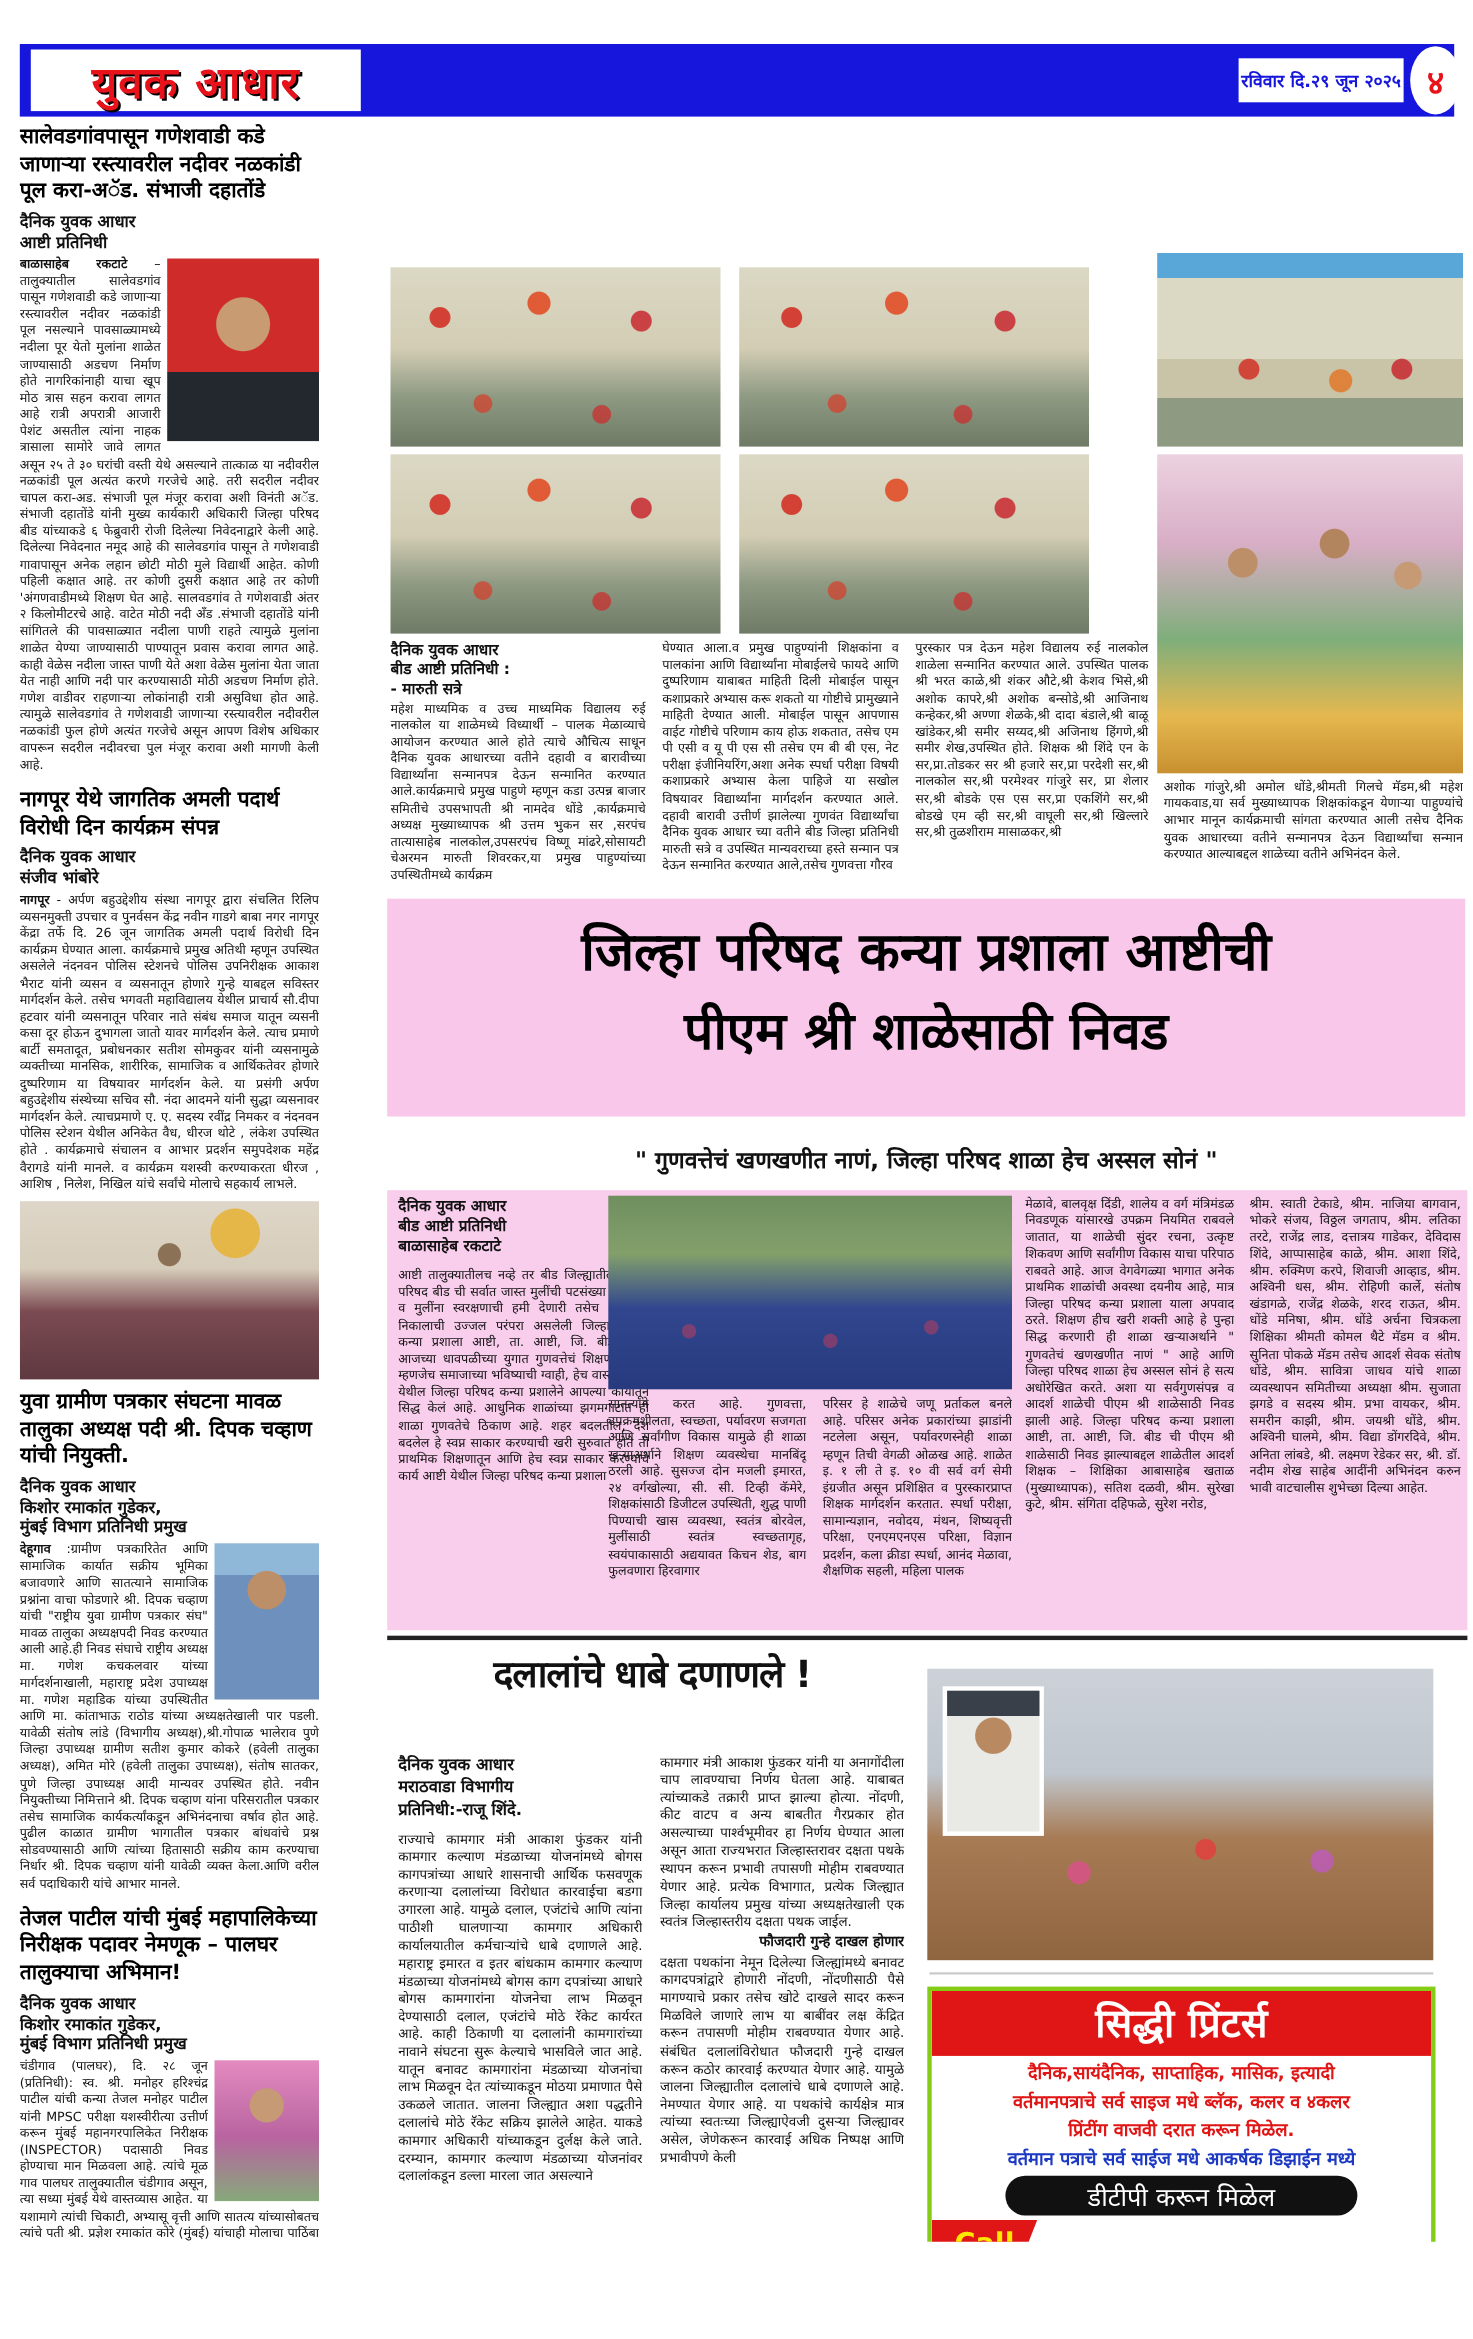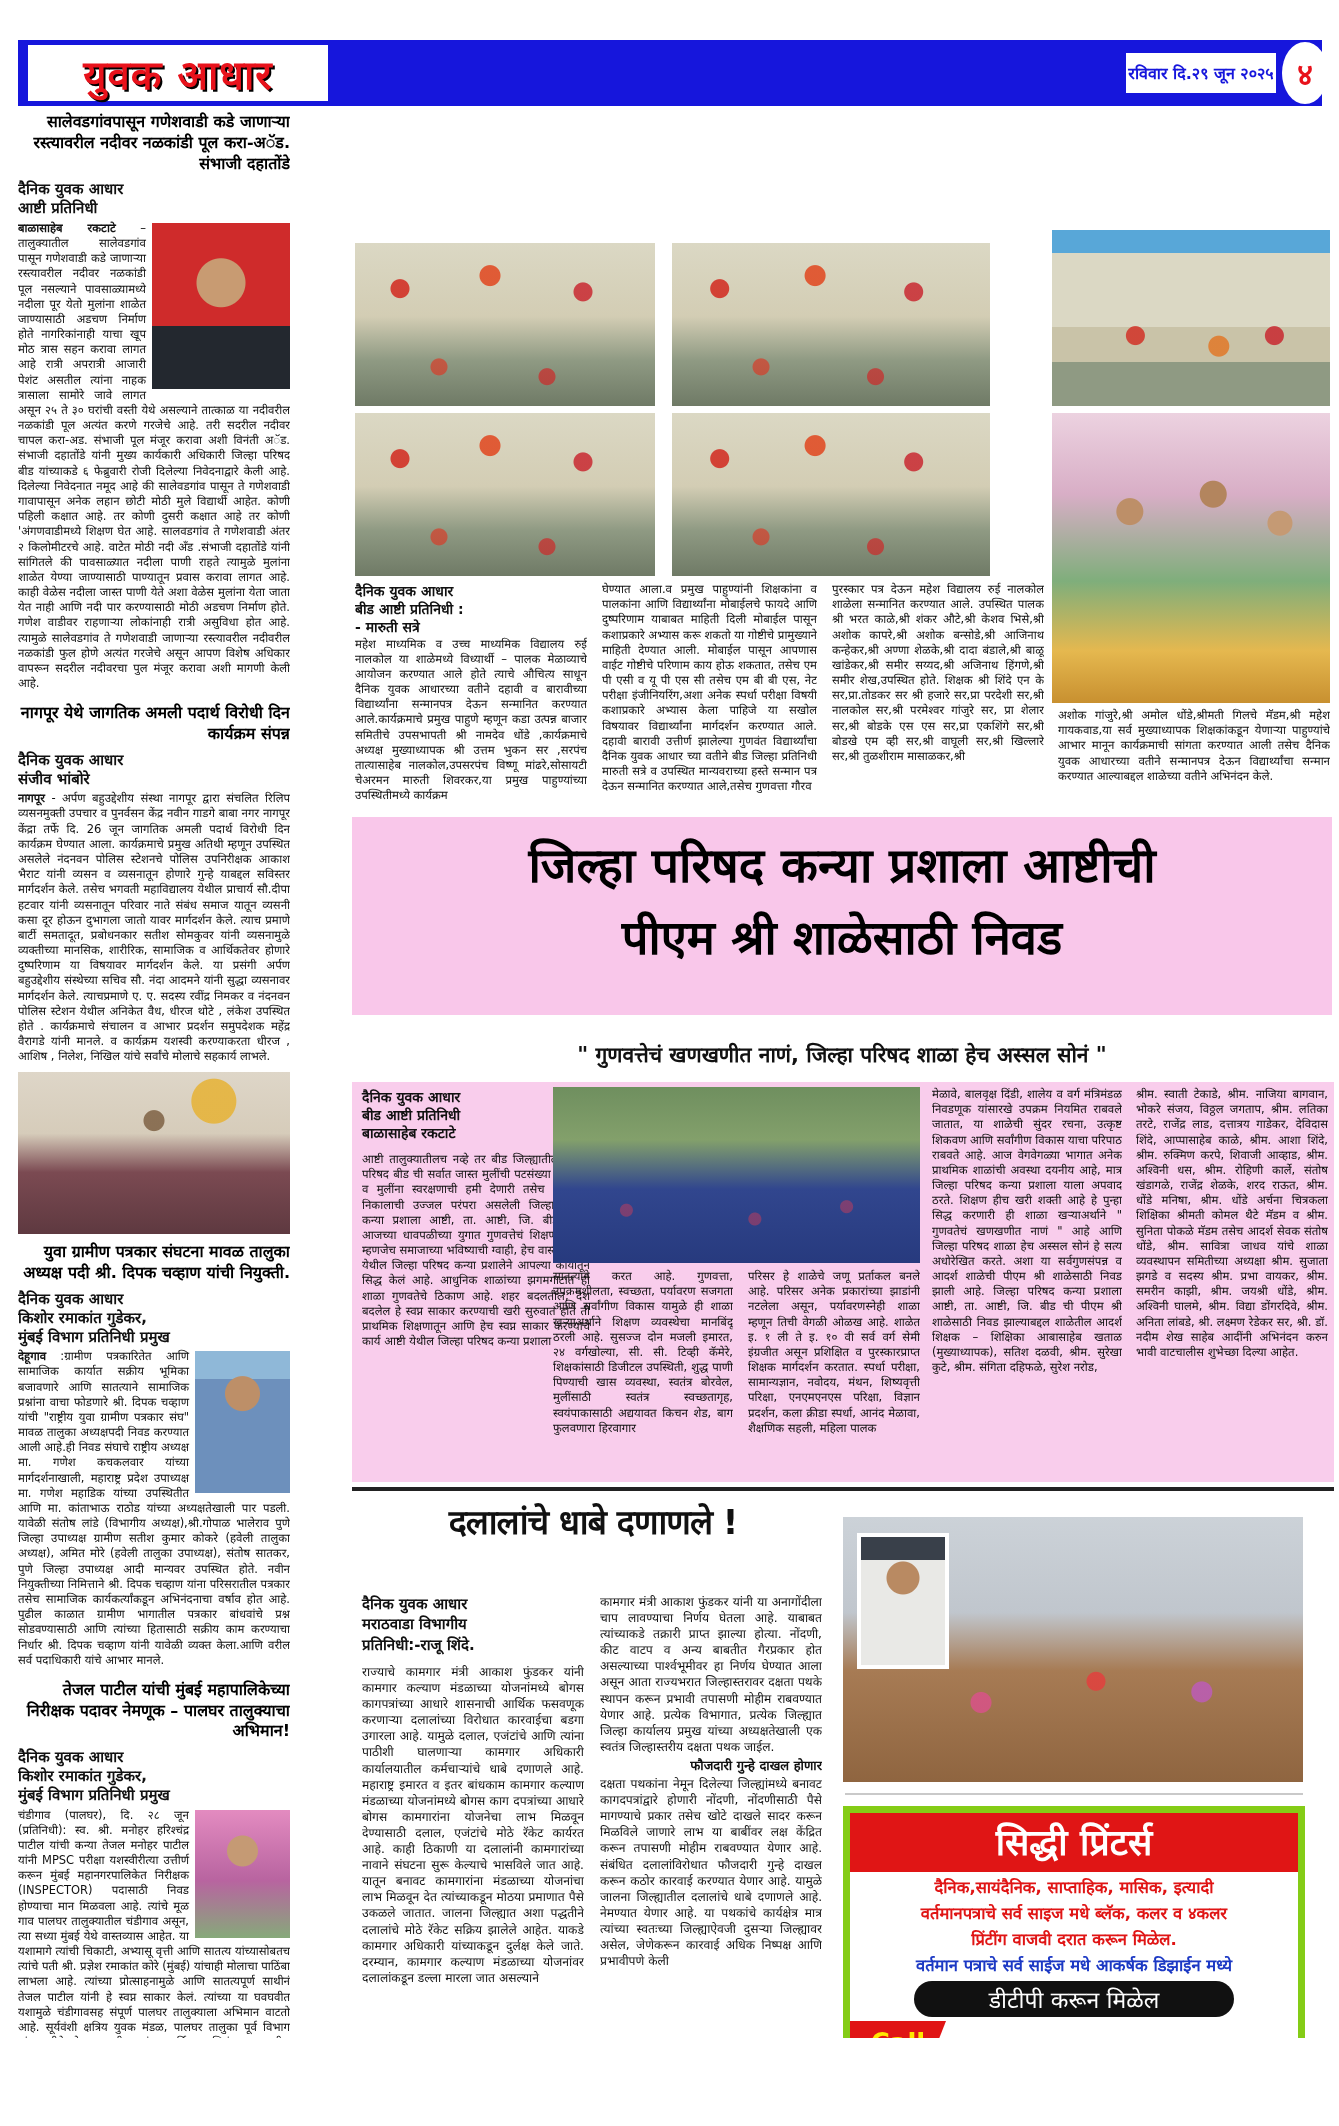--- a/index.html
+++ b/index.html
@@ -10,21 +10,21 @@
   .masthead{position:absolute;left:18px;top:40px;width:1304px;height:66px;background:#1616dc;}
   .logo-box{position:absolute;left:10px;top:5px;width:300px;height:56px;background:#fff;display:flex;align-items:center;justify-content:center;}
   .logo-text{font-size:40px;font-weight:bold;color:#e8121b;text-shadow:2px 2px 0 #000;letter-spacing:1px;white-space:nowrap;}
   .date-box{position:absolute;right:46px;top:13px;width:150px;height:40px;background:#fff;display:flex;align-items:center;justify-content:center;}
   .date-text{font-size:16px;font-weight:bold;color:#1616dc;white-space:nowrap;}
   .page-circle{position:absolute;right:-6px;top:2px;width:46px;height:62px;background:#fff;border-radius:50%;display:flex;align-items:center;justify-content:center;}
   .page-num{font-size:30px;font-weight:bold;color:#e8121b;}
 
   
   .left-col{position:absolute;left:18px;top:110px;width:272px;height:2010px;overflow:hidden;}
-  .lc-headline{font-size:16px;line-height:1.3;font-weight:bold;text-align:right;color:#000;margin:2px 0 6px 0;}
+  .lc-headline{font-size:19px;line-height:1.3;font-weight:bold;text-align:left;color:#000;margin:2px 0 6px 0;}
   .lc-byline{font-size:15px;font-weight:bold;line-height:1.25;}
   .lc-body{font-size:11.5px;line-height:1.32;text-align:justify;margin-top:3px;}
   .lc-body .lead{font-weight:bold;}
   .lc-sep{height:10px;}
   .float-photo{float:right;margin:2px 0 4px 6px;}
 
   .ph{background:#c9c2b0;position:relative;}
   .ph-redportrait{width:138px;height:166px;background:
       radial-gradient(circle at 50% 36%, #c89b72 0 24px, transparent 25px),
       linear-gradient(180deg,#cf2b2b 0 62%,#23282f 62% 100%);}
@@ -95,21 +95,21 @@
   .ps-col{position:absolute;font-size:11.5px;line-height:1.32;text-align:justify;overflow:hidden;}
 
   .double-rule{position:absolute;left:352px;top:1487px;width:982px;height:4px;border-top:3px solid #222;border-bottom:1px solid #222;box-sizing:border-box;}
 
   
   .dalal-headline{position:absolute;left:358px;top:1498px;width:470px;text-align:center;font-size:34px;font-weight:bold;letter-spacing:-1px;white-space:nowrap;}
   .dalal-byline{position:absolute;left:362px;top:1594px;width:225px;font-weight:bold;font-size:15px;line-height:1.35;}
   .dl-subhead{font-weight:bold;font-size:13px;margin:2px 0;text-align:right;}
 
   
-  .ad{position:absolute;left:843px;top:1806px;width:462px;height:262px;border:7px solid #84cc16;background:#fff;box-sizing:border-box;overflow:hidden;}
+  .ad{position:absolute;left:843px;top:1806px;width:462px;height:262px;border:4px solid #84cc16;background:#fff;box-sizing:border-box;overflow:hidden;}
   .ad-header{background:#e01515;color:#fff;text-align:center;font-size:36px;font-weight:bold;padding:4px 0 6px 0;}
   .ad-line{color:#e01515;font-weight:bold;font-size:16.5px;text-align:center;margin-top:3px;white-space:nowrap;}
   .ad-line.blue{color:#1c39c4;}
   .ad-dtp{background:#111;color:#fff;border-radius:22px;font-size:23px;font-weight:normal;text-align:center;width:320px;margin:5px auto 4px auto;padding:2px 0;}
   .ad-callrow{display:flex;height:44px;}
   .ad-call{background:#e01515;color:#ffe800;font-size:26px;font-weight:bold;width:96px;display:flex;align-items:center;justify-content:center;clip-path:polygon(0 0,100% 0,82% 100%,0 100%);}
   .ad-phones{background:#f7f3a0;color:#e01515;font-size:27px;font-weight:bold;flex:1;display:flex;align-items:center;justify-content:center;white-space:nowrap;}
 
   .thin-rule{position:absolute;left:845px;top:1793px;width:458px;height:2px;background:#c9c9c9;}
 </style>

